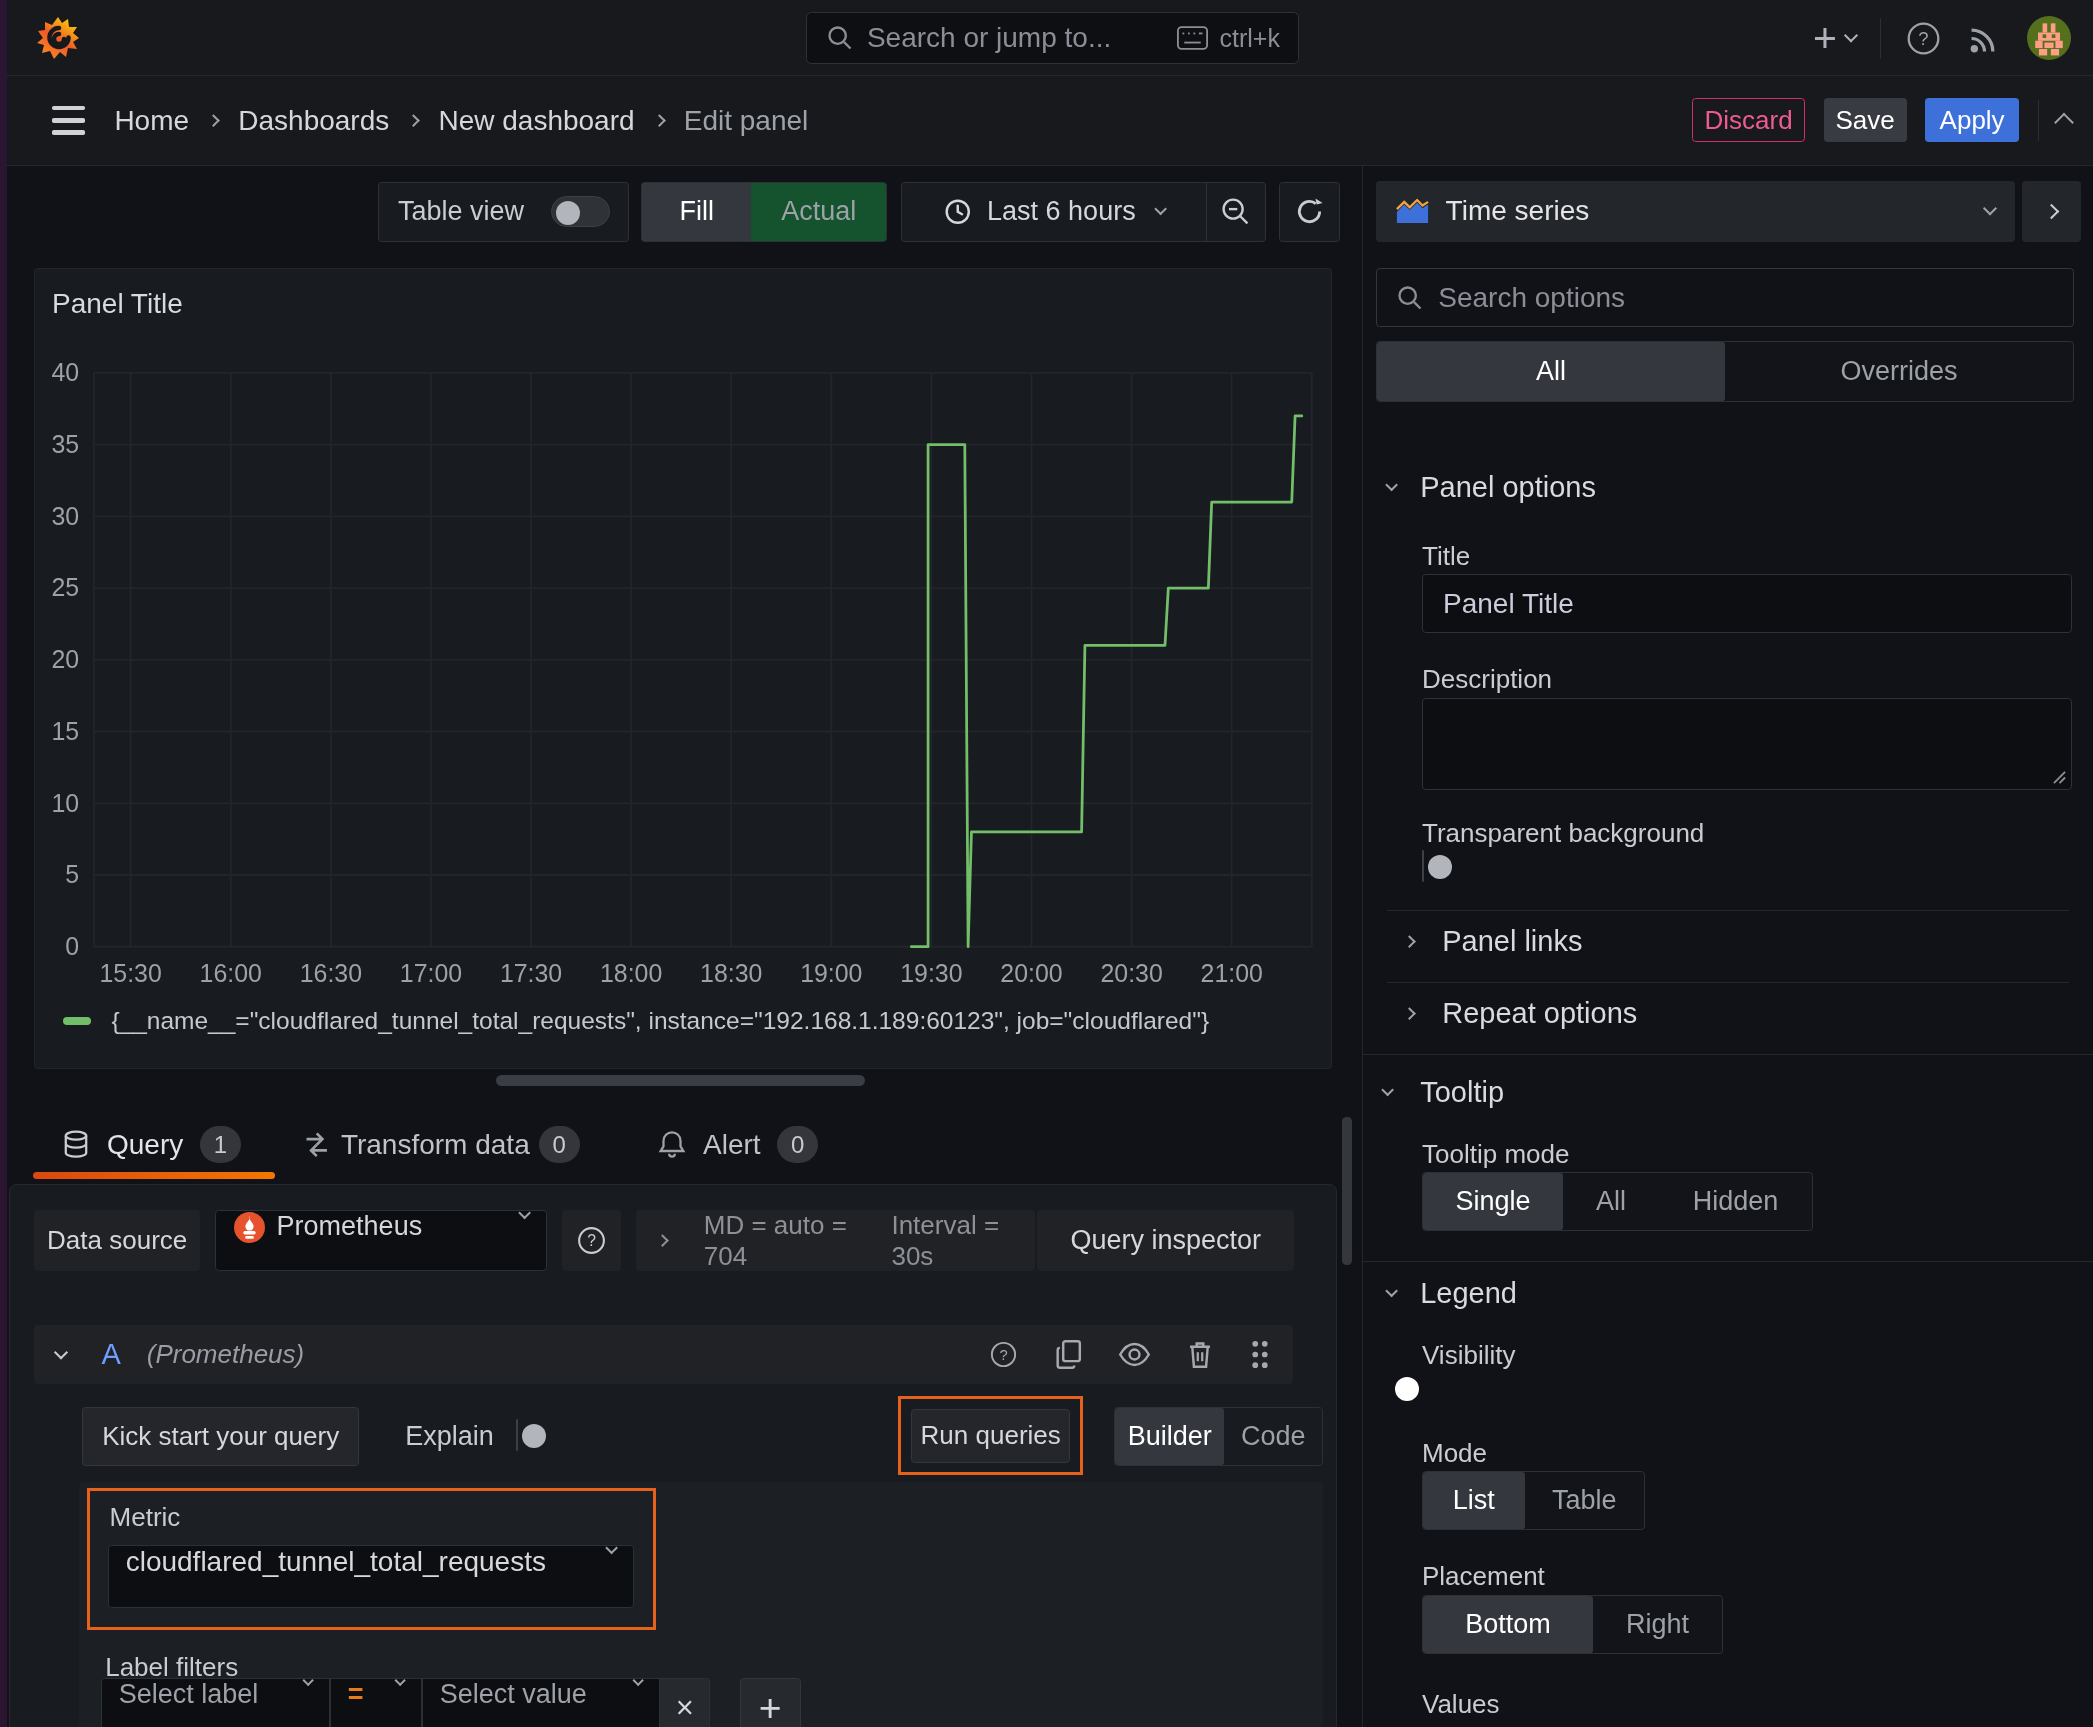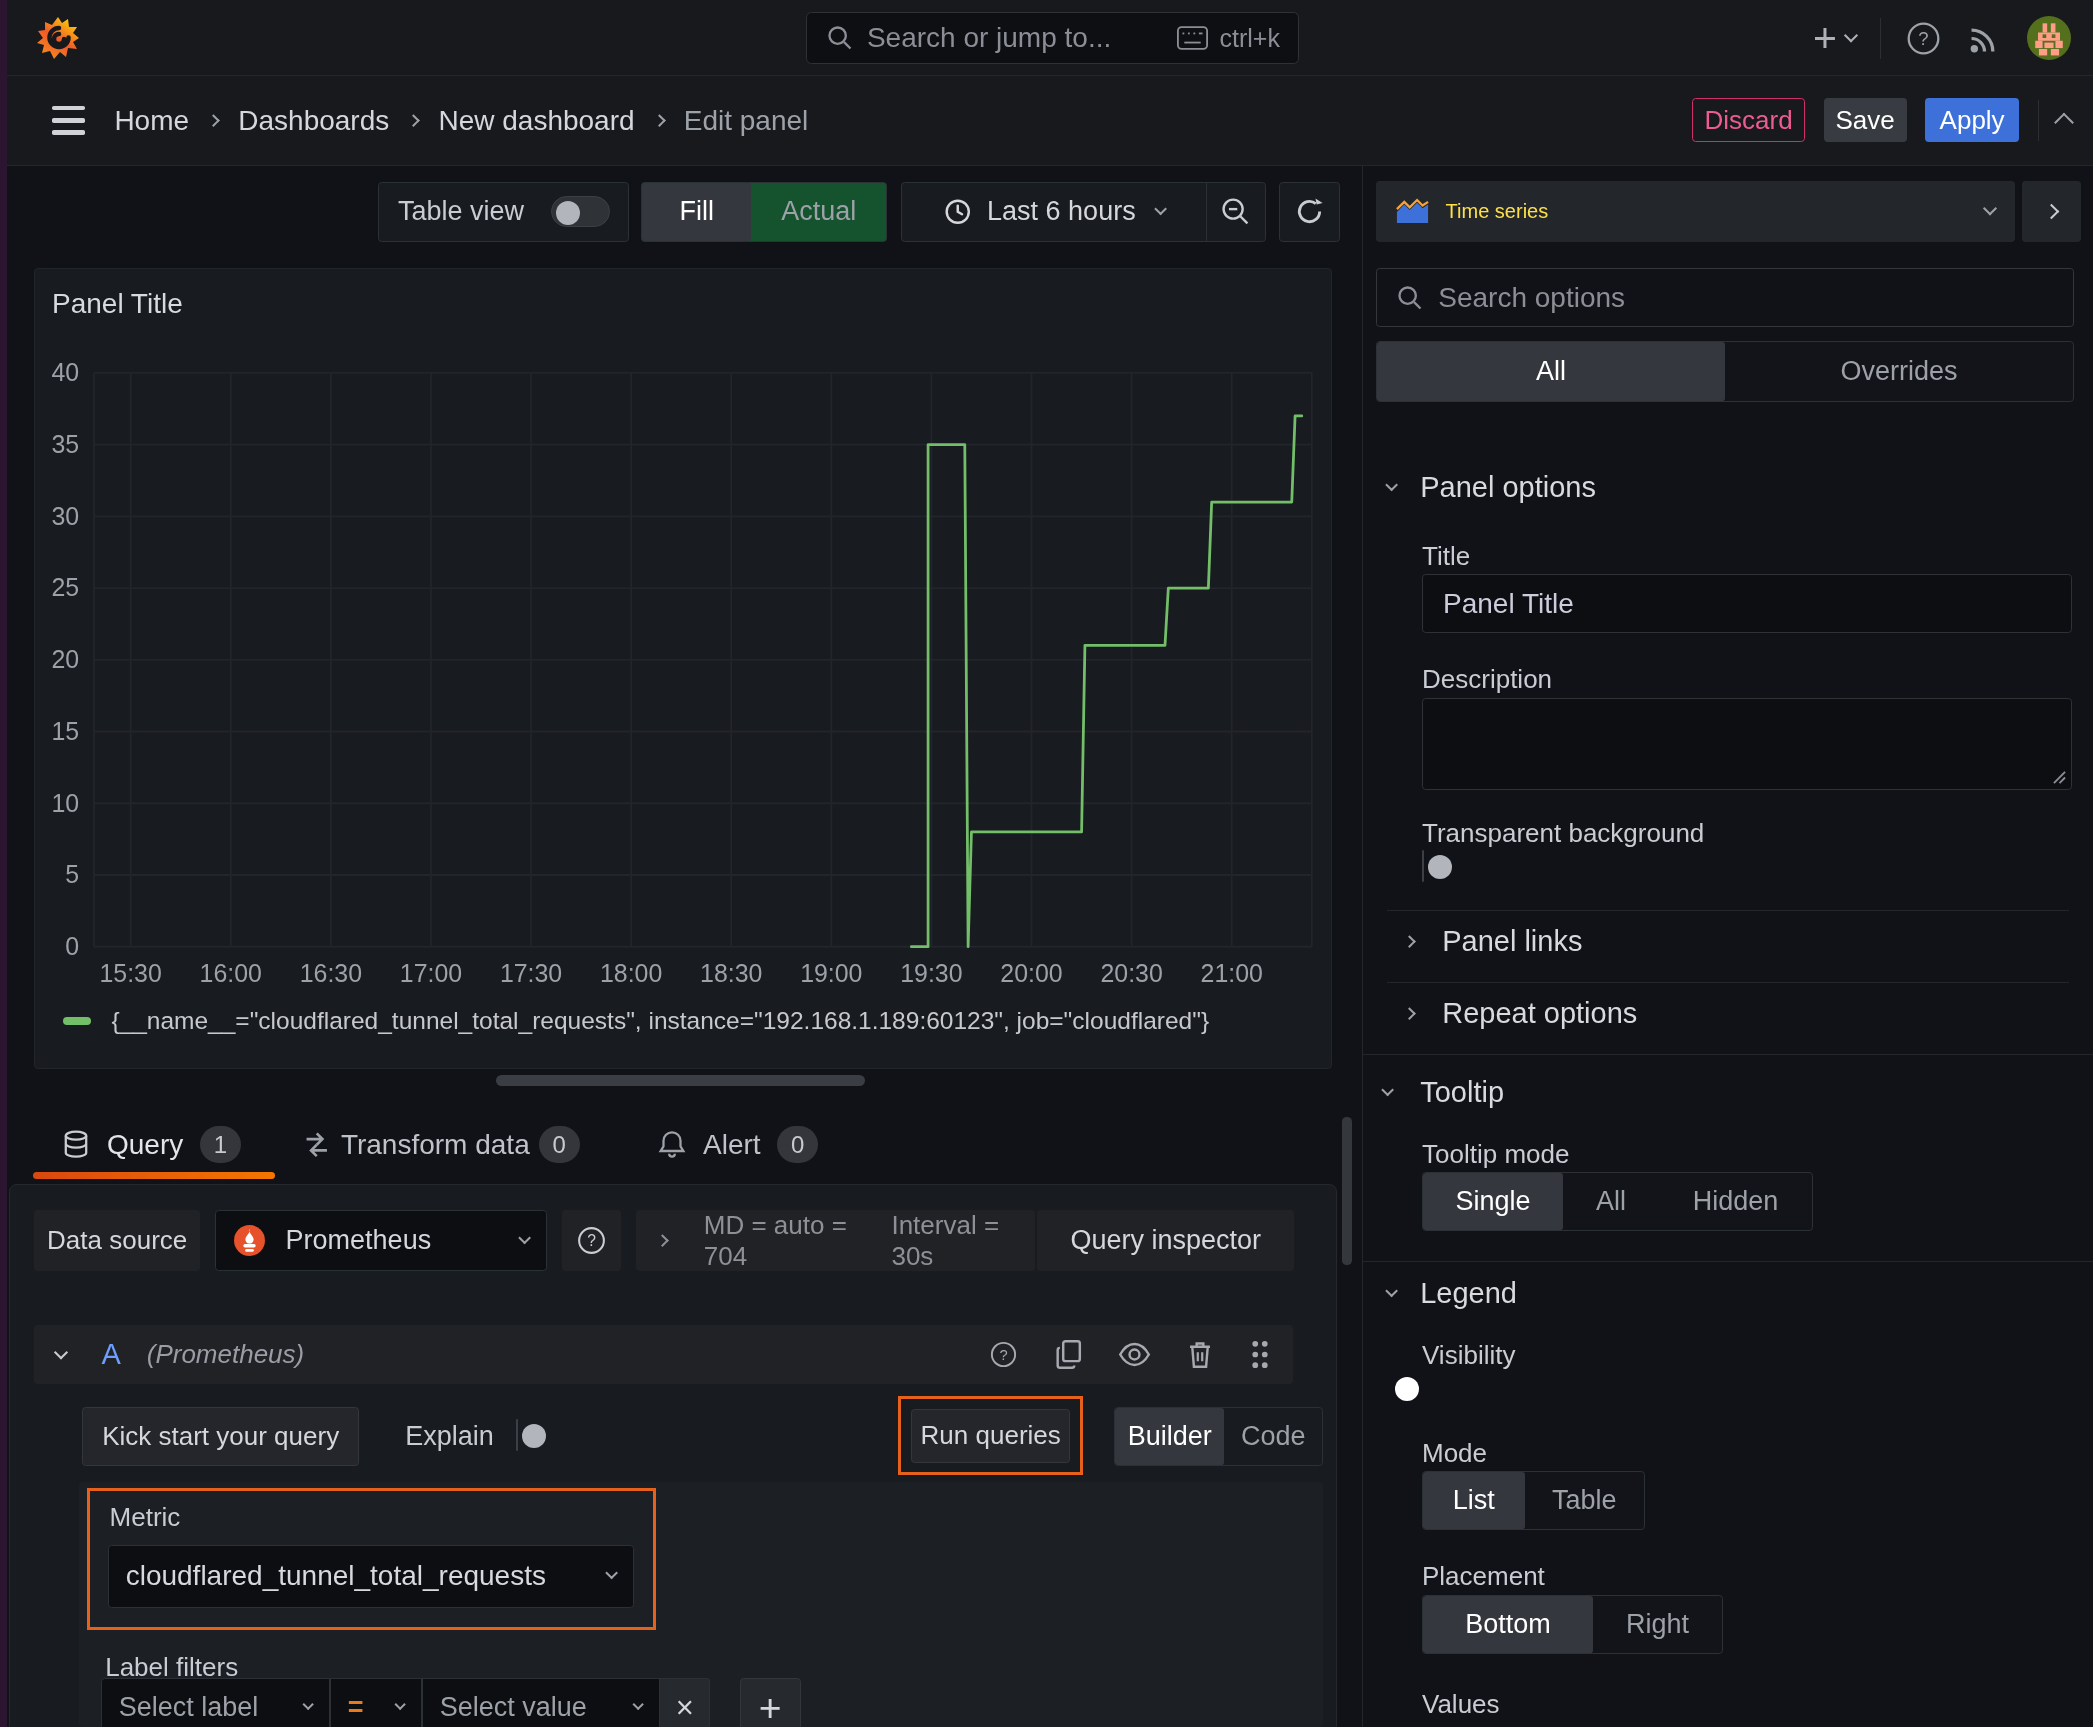--- a/index.html
+++ b/index.html
@@ -20,21 +20,21 @@
   
   .toggle{width:59px;height:31px;border-radius:15.7px;background:#40444c;position:relative;flex:none;cursor:pointer}
   .toggle .knob{position:absolute;width:24px;height:24px;border-radius:50%;background:#b2b5bc;top:3.7px;left:4.6px}
   .toggle.on{background:#3d71d9}
   .toggle.on .knob{left:auto;right:4.6px;background:#ffffff}
   
   .seg{display:flex;border:0.9px solid #2c3136;border-radius:3.7px;background:#121419;overflow:hidden}
   .seg .opt{display:flex;align-items:center;justify-content:center;color:#9da1a8;font-size:27px;height:100%;cursor:pointer}
   .seg .opt.sel{background:#34373e;color:#ffffff;border-radius:2.8px}
   
-  .select{background:#0c0e12;border:0.9px solid #2c3136;border-radius:3.7px;display:flex;align-items:center;padding:0 16.6px;gap:20px;font-size:27px;color:#9da1a8}
+  .select{background:#0c0e12;border:0.9px solid #2c3136;border-radius:3.7px;display:flex;padding:0 16.6px;gap:11px;font-size:27px;color:#9da1a8}
   .select .chev{margin-left:auto;color:#9da1a8}
   .btn{display:flex;align-items:center;justify-content:center;border-radius:3.7px;font-size:26px;background:#24262c;border:0.9px solid #33363c;color:#d5d7dc;cursor:pointer}
   .btn.flat{background:#202226;border:none}
   .lbl{font-size:26px;color:#c9ccd2}
   .sect{font-size:29px;color:#d8dade;font-weight:500}
   .dim{color:#9da1a8}
   .divider{position:absolute;left:0;right:0;height:0.9px;background:#24262a}
   .iconbtn{display:flex;align-items:center;justify-content:center;cursor:pointer;color:#9da1a8}
   .badge{min-width:41px;height:37px;border-radius:18.5px;background:#34363b;color:#c7cbd1;font-size:24px;display:flex;align-items:center;justify-content:center;padding:0 11px}
 </style>
@@ -381,21 +381,21 @@
 </div>
 
 <div class="abs" style="left:1362px;top:166px;right:0;bottom:0;background:#111217;border-left:0.9px solid #24262a">
 
   
   <div class="abs row" style="left:13px;top:14.8px;width:639px;height:61px;background:#23262b;border-radius:3.7px;padding:0 20px;gap:16.6px;cursor:pointer">
     <svg width="33" height="26" viewBox="0 0 36 28">
       <polygon points="1,27 1,15 9,7 15,13 23,5 29,11 35,7 35,27" fill="#3d71d9"></polygon>
       <polyline points="1,12 9,4 15,10 23,2 29,8 35,4" fill="none" stroke="#f2a33c" stroke-width="2.5"></polyline>
     </svg>
-    <span style="font-size:20px;color:#fde047">Time series</span>
+    <span style="font-size:28px;color:#e5e5e5">Time series</span>
     <span class="chev down" style="width:10px;height:10px;margin-left:auto;color:#9da1a8"></span>
   </div>
   <span class="abs iconbtn" style="left:659px;top:14.8px;width:59px;height:61px;background:#23262b;border-radius:3.7px;color:#c9ccd2">
     <span class="chev right" style="width:11px;height:11px"></span>
   </span>
 
   
   <div class="abs row" style="left:13px;top:102px;width:698px;height:59px;border:0.9px solid #33363c;border-radius:3.7px;padding:0 18.5px;gap:14.8px;color:#8b8e96;font-size:28px">
     <svg width="28" height="28" viewBox="0 0 24 24">
         <circle cx="10" cy="10" r="7" fill="none" stroke="#8b8e96" stroke-width="2"></circle>

